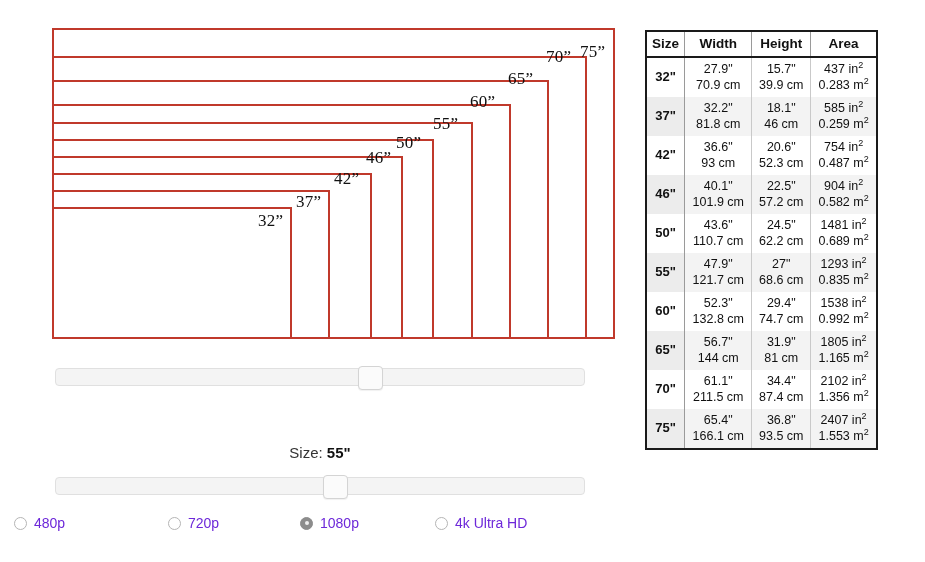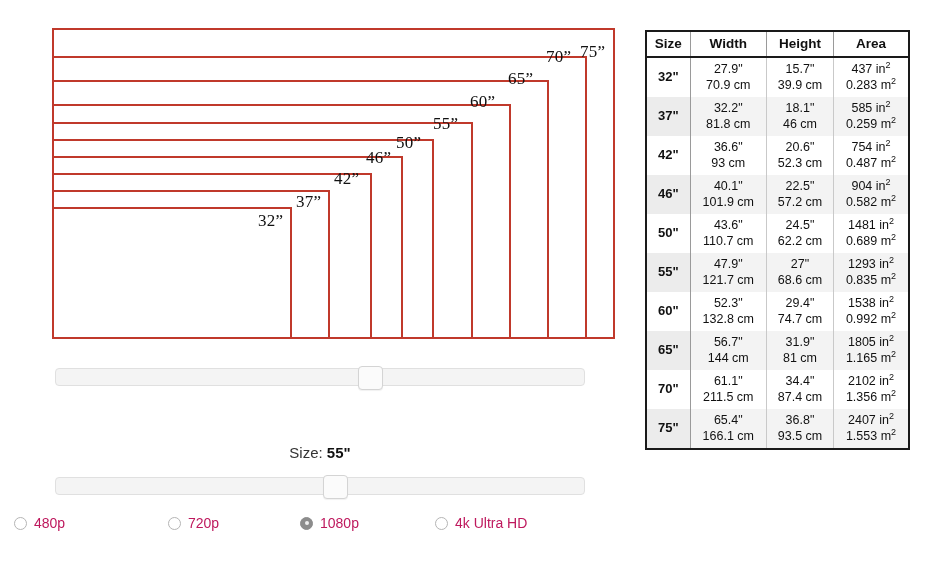--- a/index.html
+++ b/index.html
@@ -101,21 +101,21 @@
     left: 0;
     top: 515px;
     width: 640px;
     height: 30px;
   }
   .radio-item {
     position: absolute;
     display: flex;
     align-items: center;
     font-size: 14px;
-    color: #be185d;
+    color: #6d28d9;
     cursor: pointer;
     white-space: nowrap;
   }
   .radio-dot {
     width: 13px;
     height: 13px;
     border-radius: 50%;
     border: 1px solid #b5b5b5;
     background: #fff;
     margin-right: 7px;
@@ -140,21 +140,21 @@
 
   
   #size-table-wrap {
     position: absolute;
     left: 645px;
     top: 30px;
     width: 245px;
   }
   table.size-table {
     border-collapse: collapse;
-    width: 265px;
+    width: 233px;
     border: 2px solid #1a1a1a;
     background: #fff;
     font-family: "Liberation Sans", sans-serif;
   }
   table.size-table th {
     font-size: 13.5px;
     font-weight: bold;
     color: #111;
     text-align: center;
     padding: 4px 2px 5px 2px;

